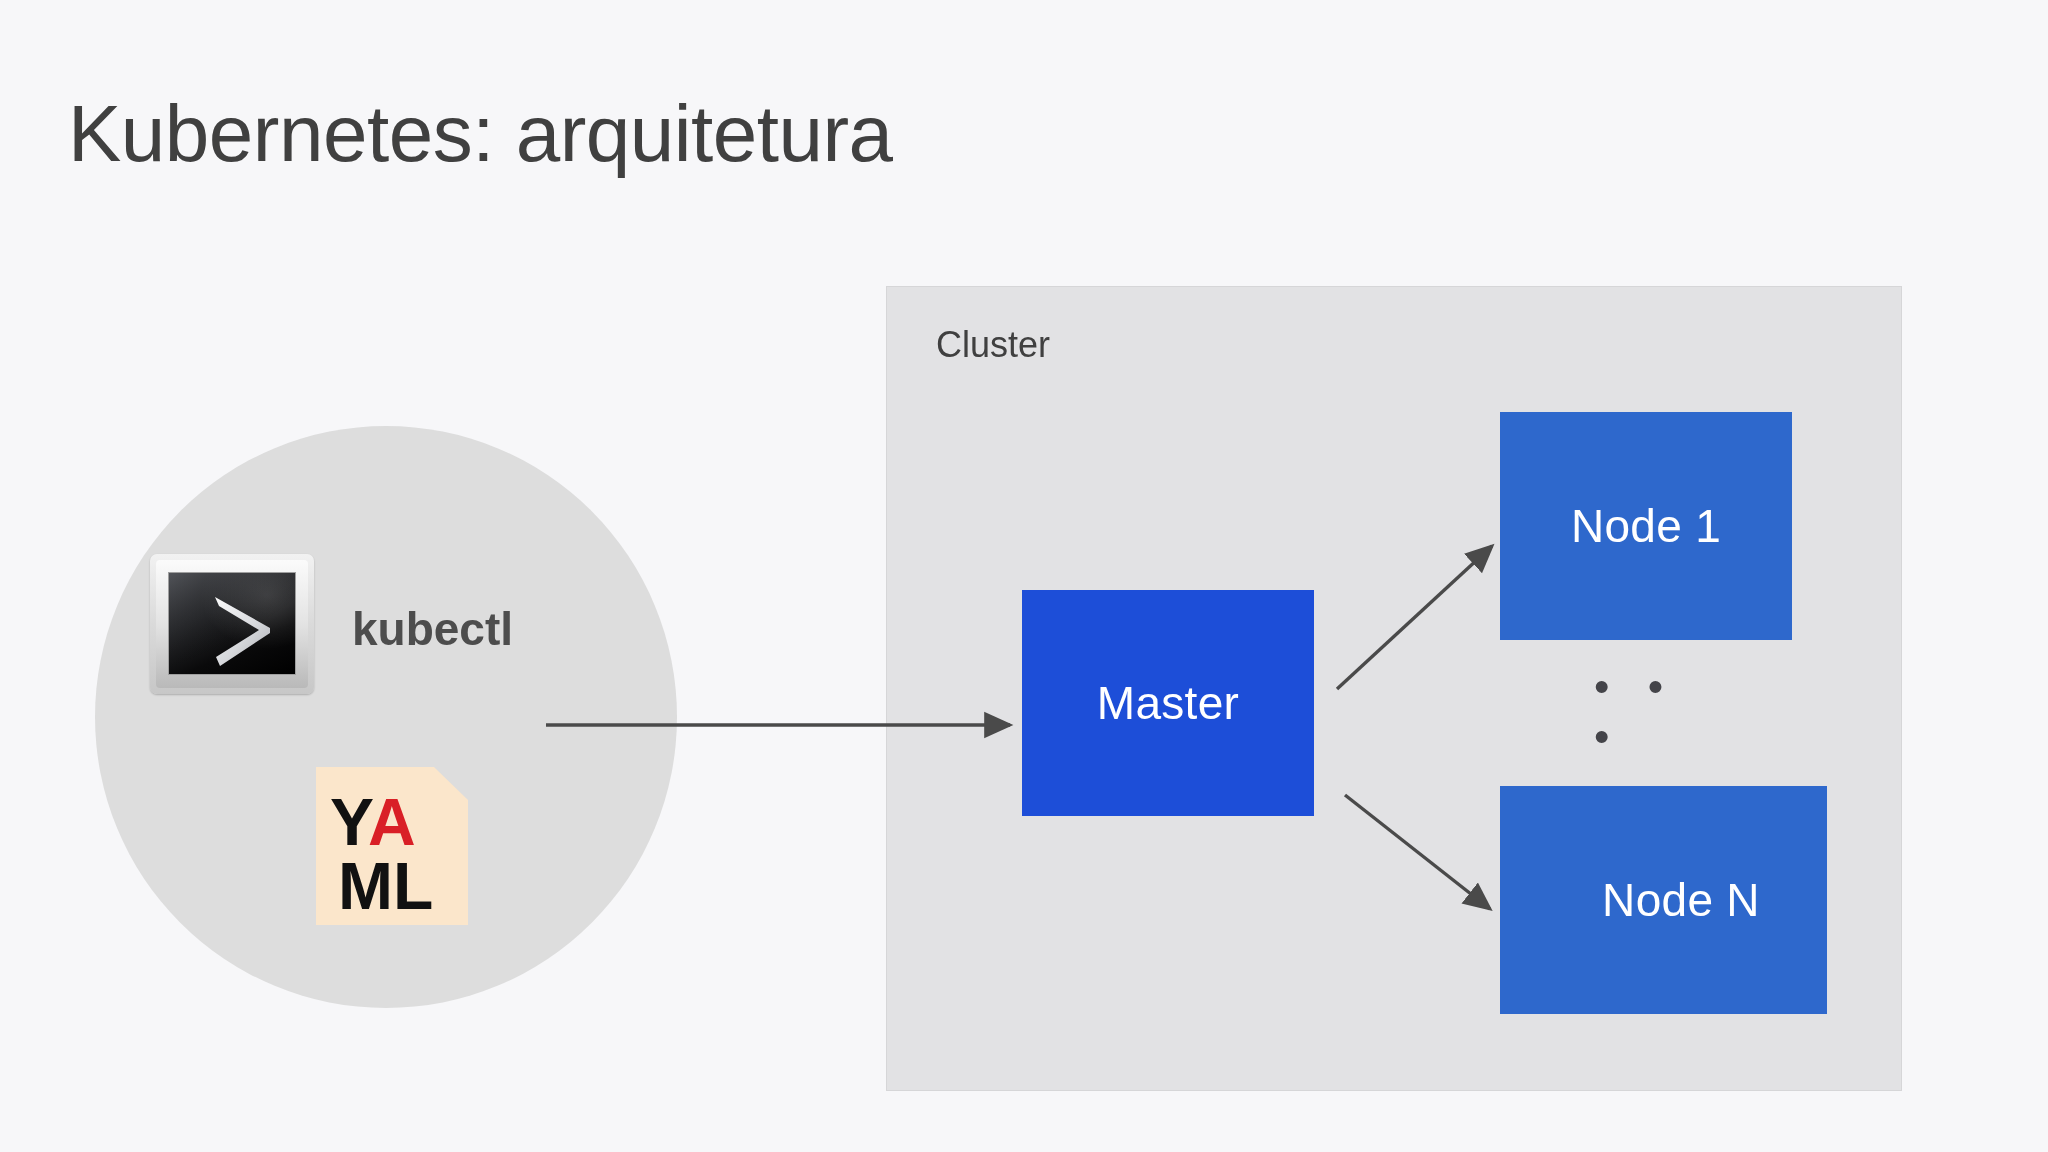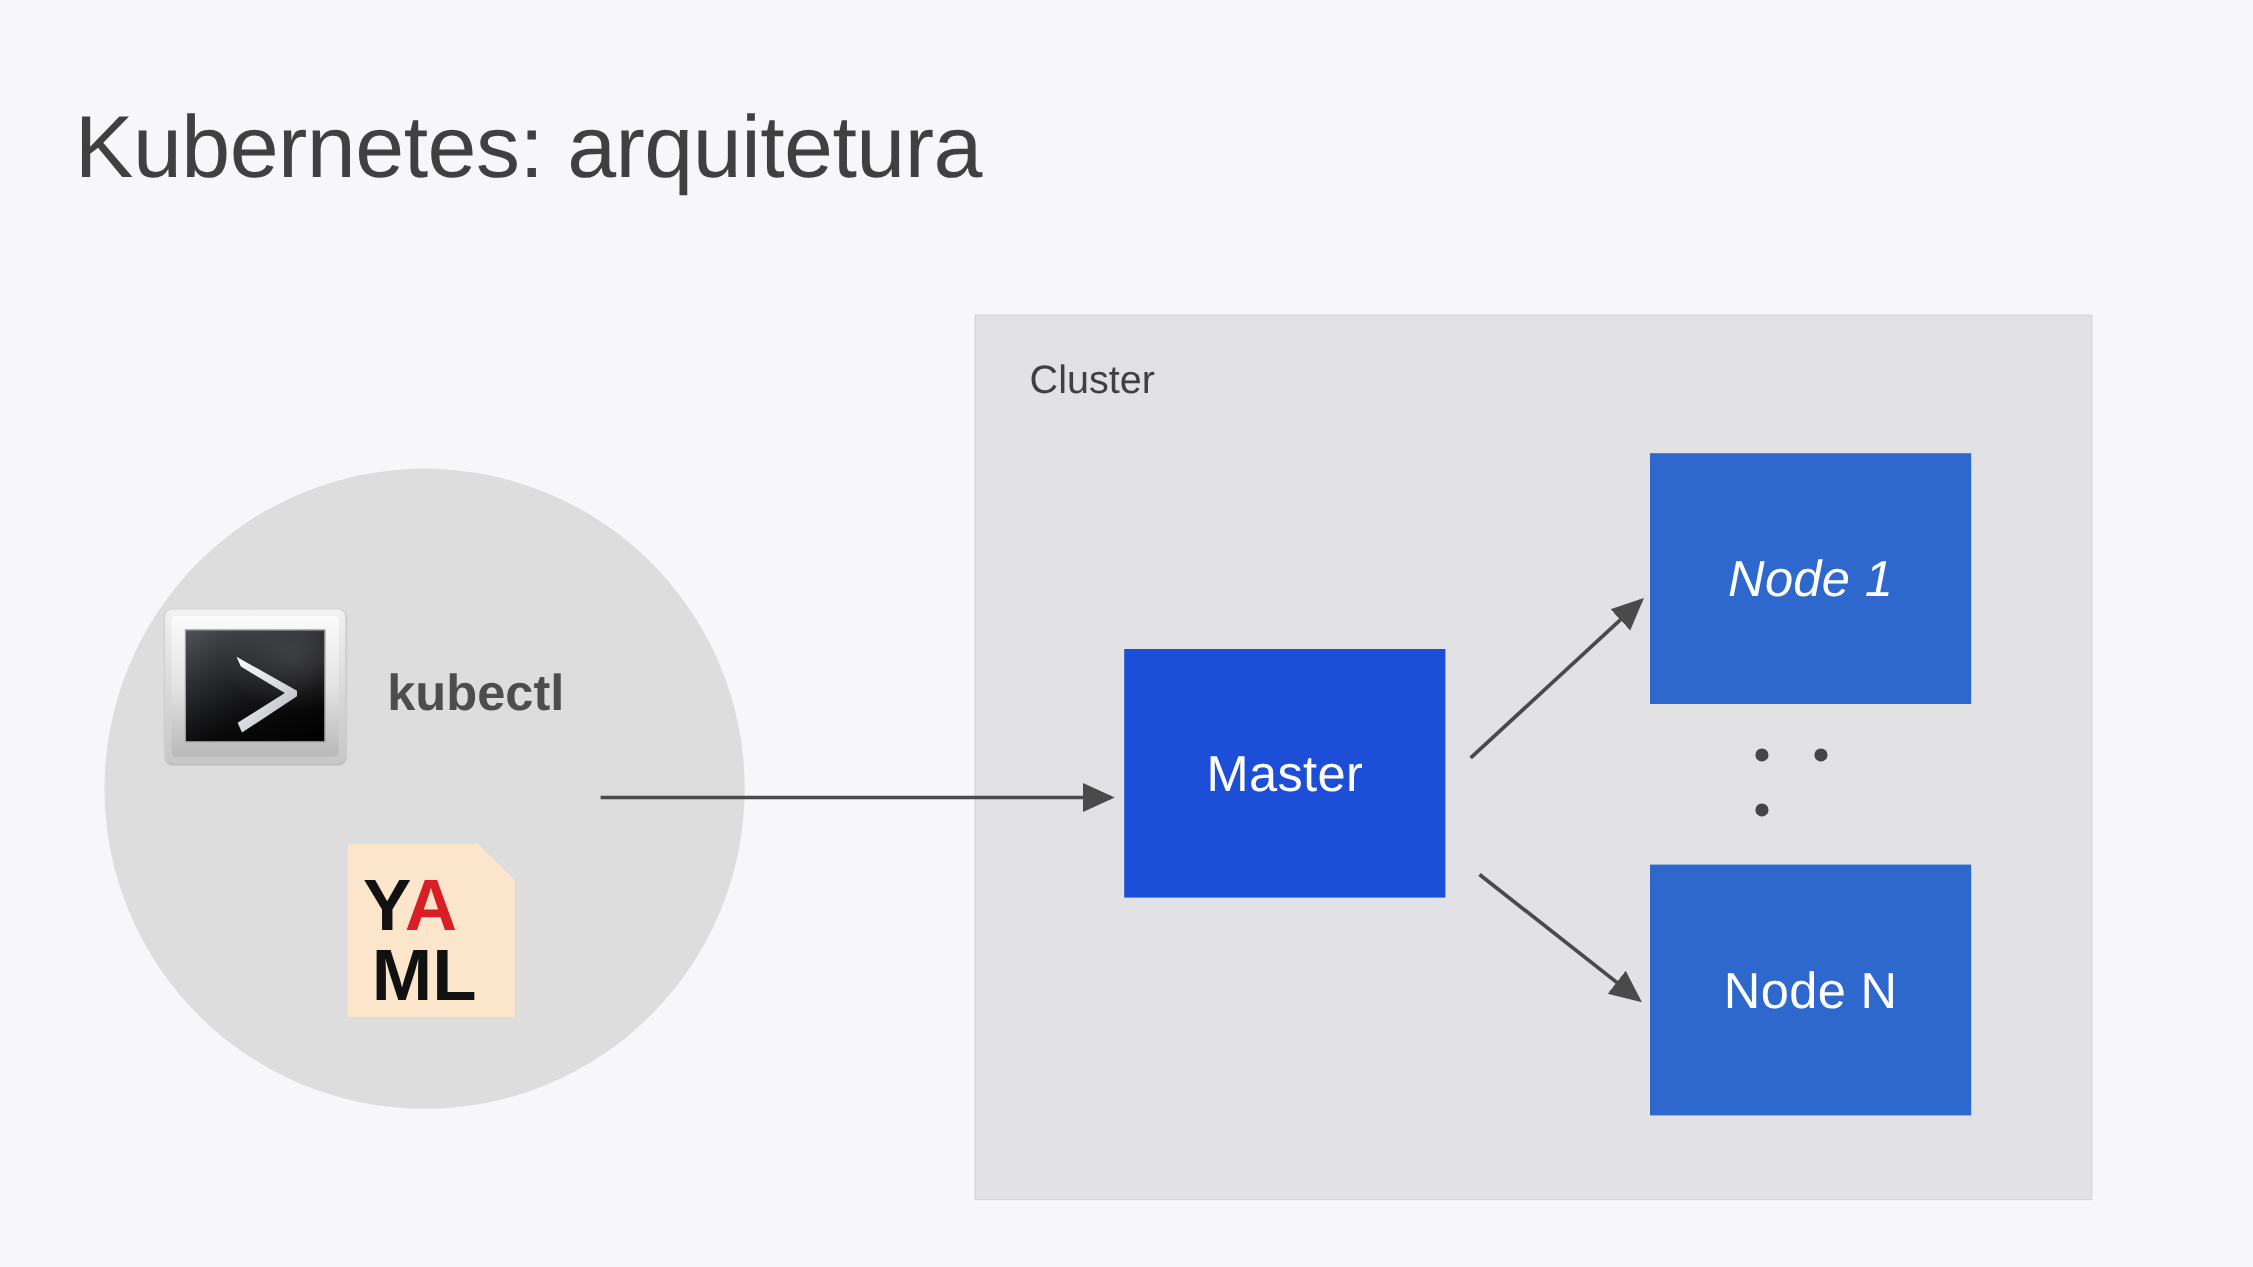--- a/index.html
+++ b/index.html
@@ -143,28 +143,28 @@
     width: 292px;
     height: 226px;
     background: #1d4ed8;
   }
   .node1-box {
     left: 1500px;
     top: 378px;
     width: 292px;
     height: 228px;
     background: #2e68cc;
-    font-style: italic;
   }
   .nodeN-box {
     left: 1500px;
     top: 752px;
     width: 292px;
     height: 228px;
     background: #2e68cc;
+    padding-left: 35px;
   }
 
   .ellipsis-dots {
     position: absolute;
     left: 1594px;
     top: 648px;
     width: 110px;
     height: 60px;
     font-size: 44px;
     letter-spacing: 13px;

